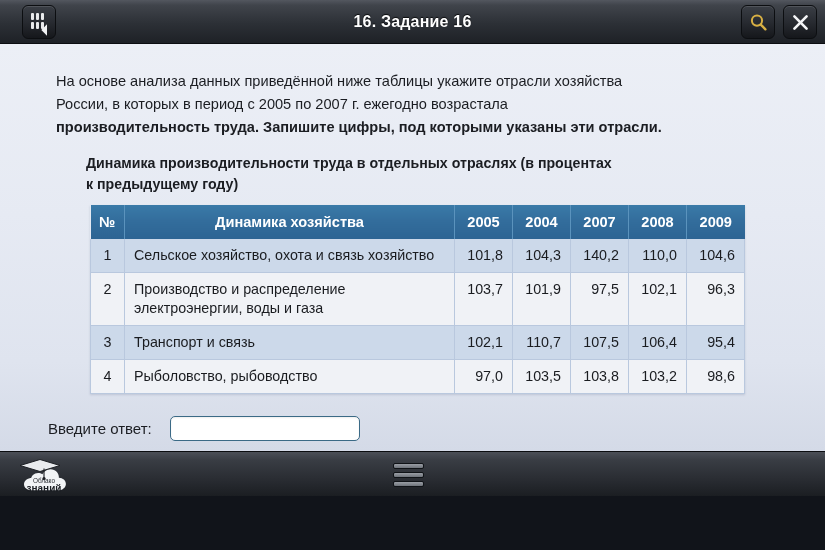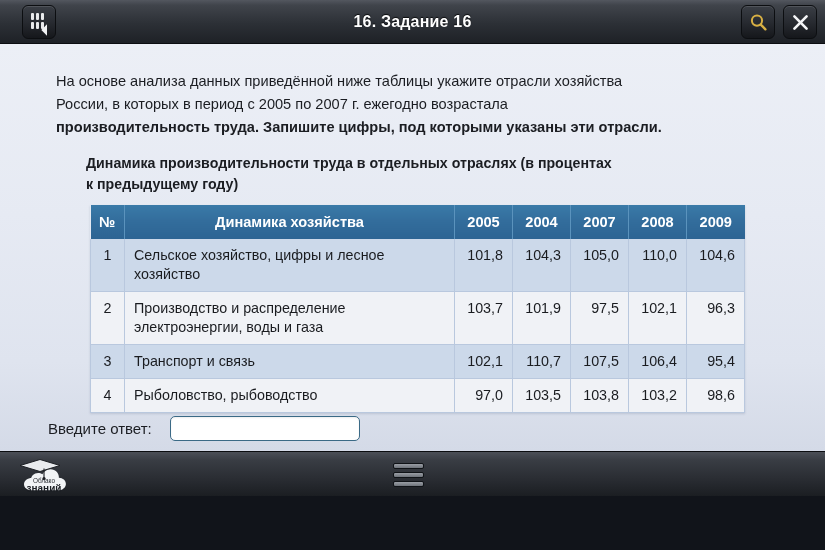--- a/index.html
+++ b/index.html
@@ -240,24 +240,24 @@
             <th class="c-yr">2005</th>
             <th class="c-yr">2004</th>
             <th class="c-yr">2007</th>
             <th class="c-yr">2008</th>
             <th class="c-yr">2009</th>
           </tr>
         </thead>
         <tbody>
           <tr class="odd">
             <td class="c-num">1</td>
-            <td>Сельское хозяйство, цифры и лесное хозяйство</td>
+            <td>Сельское хозяйство, охота и связь хозяйство</td>
             <td class="c-val">101,8</td>
             <td class="c-val">104,3</td>
-            <td class="c-val">105,0</td>
+            <td class="c-val">140,2</td>
             <td class="c-val">110,0</td>
             <td class="c-val">104,6</td>
           </tr>
           <tr class="even">
             <td class="c-num">2</td>
             <td>Производство и распределение электроэнергии, воды и газа</td>
             <td class="c-val">103,7</td>
             <td class="c-val">101,9</td>
             <td class="c-val">97,5</td>
             <td class="c-val">102,1</td>

